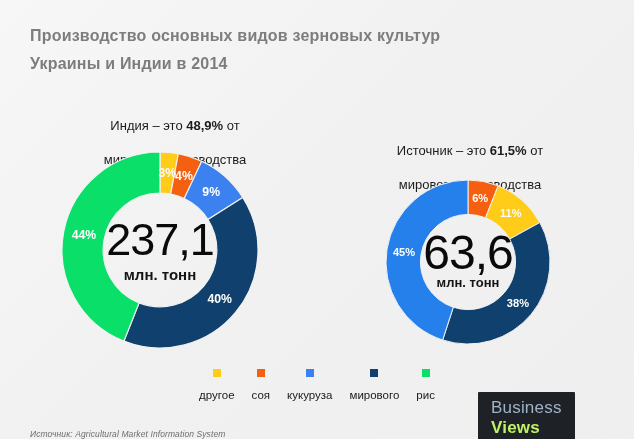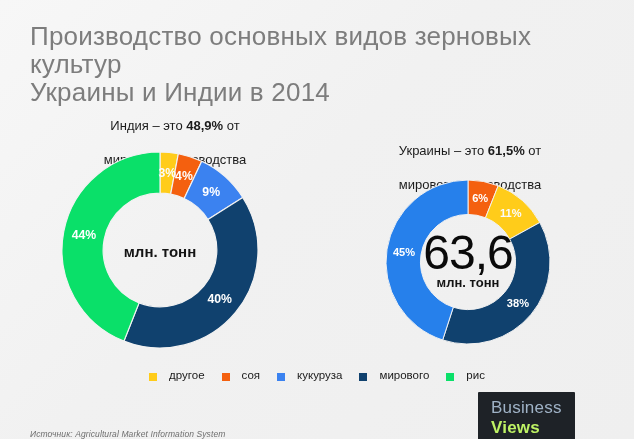--- a/index.html
+++ b/index.html
@@ -11,21 +11,21 @@
     position:relative;
   }
   .canvas{
     position:absolute;inset:0;
     background:linear-gradient(135deg,#f7f7f7 0%,#f1f1f1 45%,#efefef 100%);
   }
 
   
   .title{
     position:absolute;left:30px;top:22px;width:580px;
-    font-size:26px;line-height:28px;font-weight:400;
+    font-size:16px;line-height:28px;font-weight:700;
     color:#7d7d7d;letter-spacing:.2px;
     white-space:pre-line;
   }
 
   
   .chart-head{
     position:absolute;text-align:center;
     font-size:13px;line-height:17px;color:#1c1c1c;
     font-weight:400;white-space:pre-line;
   }
@@ -63,21 +63,21 @@
   #center-ukraine .big-num{font-size:48px;line-height:39px;}
   .unit{color:#141414;font-weight:700;}
   #center-india .unit{font-size:15px;line-height:18px;margin-top:3px;}
   #center-ukraine .unit{font-size:13px;line-height:16px;margin-top:3px;}
 
   
   .legend{
     position:absolute;left:0;right:0;top:369px;
     display:flex;justify-content:center;align-items:center;gap:17px;
   }
-  .legend-item{display:flex;align-items:flex-end;gap:12px;}
+  .legend-item{display:flex;align-items:center;gap:12px;flex-direction:column;}
   .swatch{width:8px;height:8px;display:block;}
   .legend-label{font-size:11.5px;color:#1a1a1a;line-height:12px;}
 
   
   .source{
     position:absolute;left:30px;top:405px;
     font-size:8.5px;font-style:italic;color:#6f6f6f;letter-spacing:.1px;margin-top:24px;
   }
   .logo{
     position:absolute;left:478px;top:392px;
@@ -114,25 +114,26 @@
           <text x="107.43455675216264" y="21.350604796356677" class="pct on-light" font-size="12.5">3%</text>
           <text x="124.41234255562085" y="24.866535212682876" class="pct" font-size="12.5">4%</text>
           <text x="152.2436373605685" y="40.74122549919369" class="pct" font-size="12.5">9%</text>
           <text x="160.87054617928737" y="150.3564951901465" class="pct" font-size="12.5">40%</text>
           <text x="22.399307192433596" y="85.19687614772775" class="pct" font-size="12.5">44%</text>
         </g>
     </svg>
   </div>
 
   <div class="center-wrap" id="center-india">
+    <div class="big-num">237,1</div>
     <div class="unit">млн. тонн</div>
   </div>
 
   <div class="chart-head" id="head-ukraine">
-    <span>Украины – это </span><b>61,5%</b><span> от</span><br>
+    <span>Источник – это </span><b>61,5%</b><span> от</span><br>
     <span>мирового производства</span>
   </div>
 
   <div class="donut" id="donut-ukraine">
     <svg viewBox="0 0 200 200">
       <g id="slices-ukraine">
           <path d="M 100 0 A 100 100 0 0 1 136.81245526846777 7.022351411174853 L 121.35122405571131 46.07296381848141 A 58 58 0 0 0 100 42 Z" fill="#f4600f" stroke="#f2f2f2" stroke-width="1.2"></path>
           <path d="M 136.81245526846777 7.022351411174853 A 100 100 0 0 1 187.63066800438637 51.82463258982848 L 150.82578744254408 72.05828690210052 A 58 58 0 0 0 121.35122405571131 46.07296381848141 Z" fill="#ffcc1a" stroke="#f2f2f2" stroke-width="1.2"></path>
           <path d="M 187.63066800438637 51.82463258982848 A 100 100 0 0 1 69.09830056250527 195.10565162951536 L 82.07701432625305 155.1612779451189 A 58 58 0 0 0 150.82578744254408 72.05828690210052 Z" fill="#10416e" stroke="#f2f2f2" stroke-width="1.2"></path>
           <path d="M 69.09830056250527 195.10565162951536 A 100 100 0 0 1 99.99999999999999 0 L 99.99999999999999 42 A 58 58 0 0 0 82.07701432625305 155.1612779451189 Z" fill="#2680eb" stroke="#f2f2f2" stroke-width="1.2"></path>

